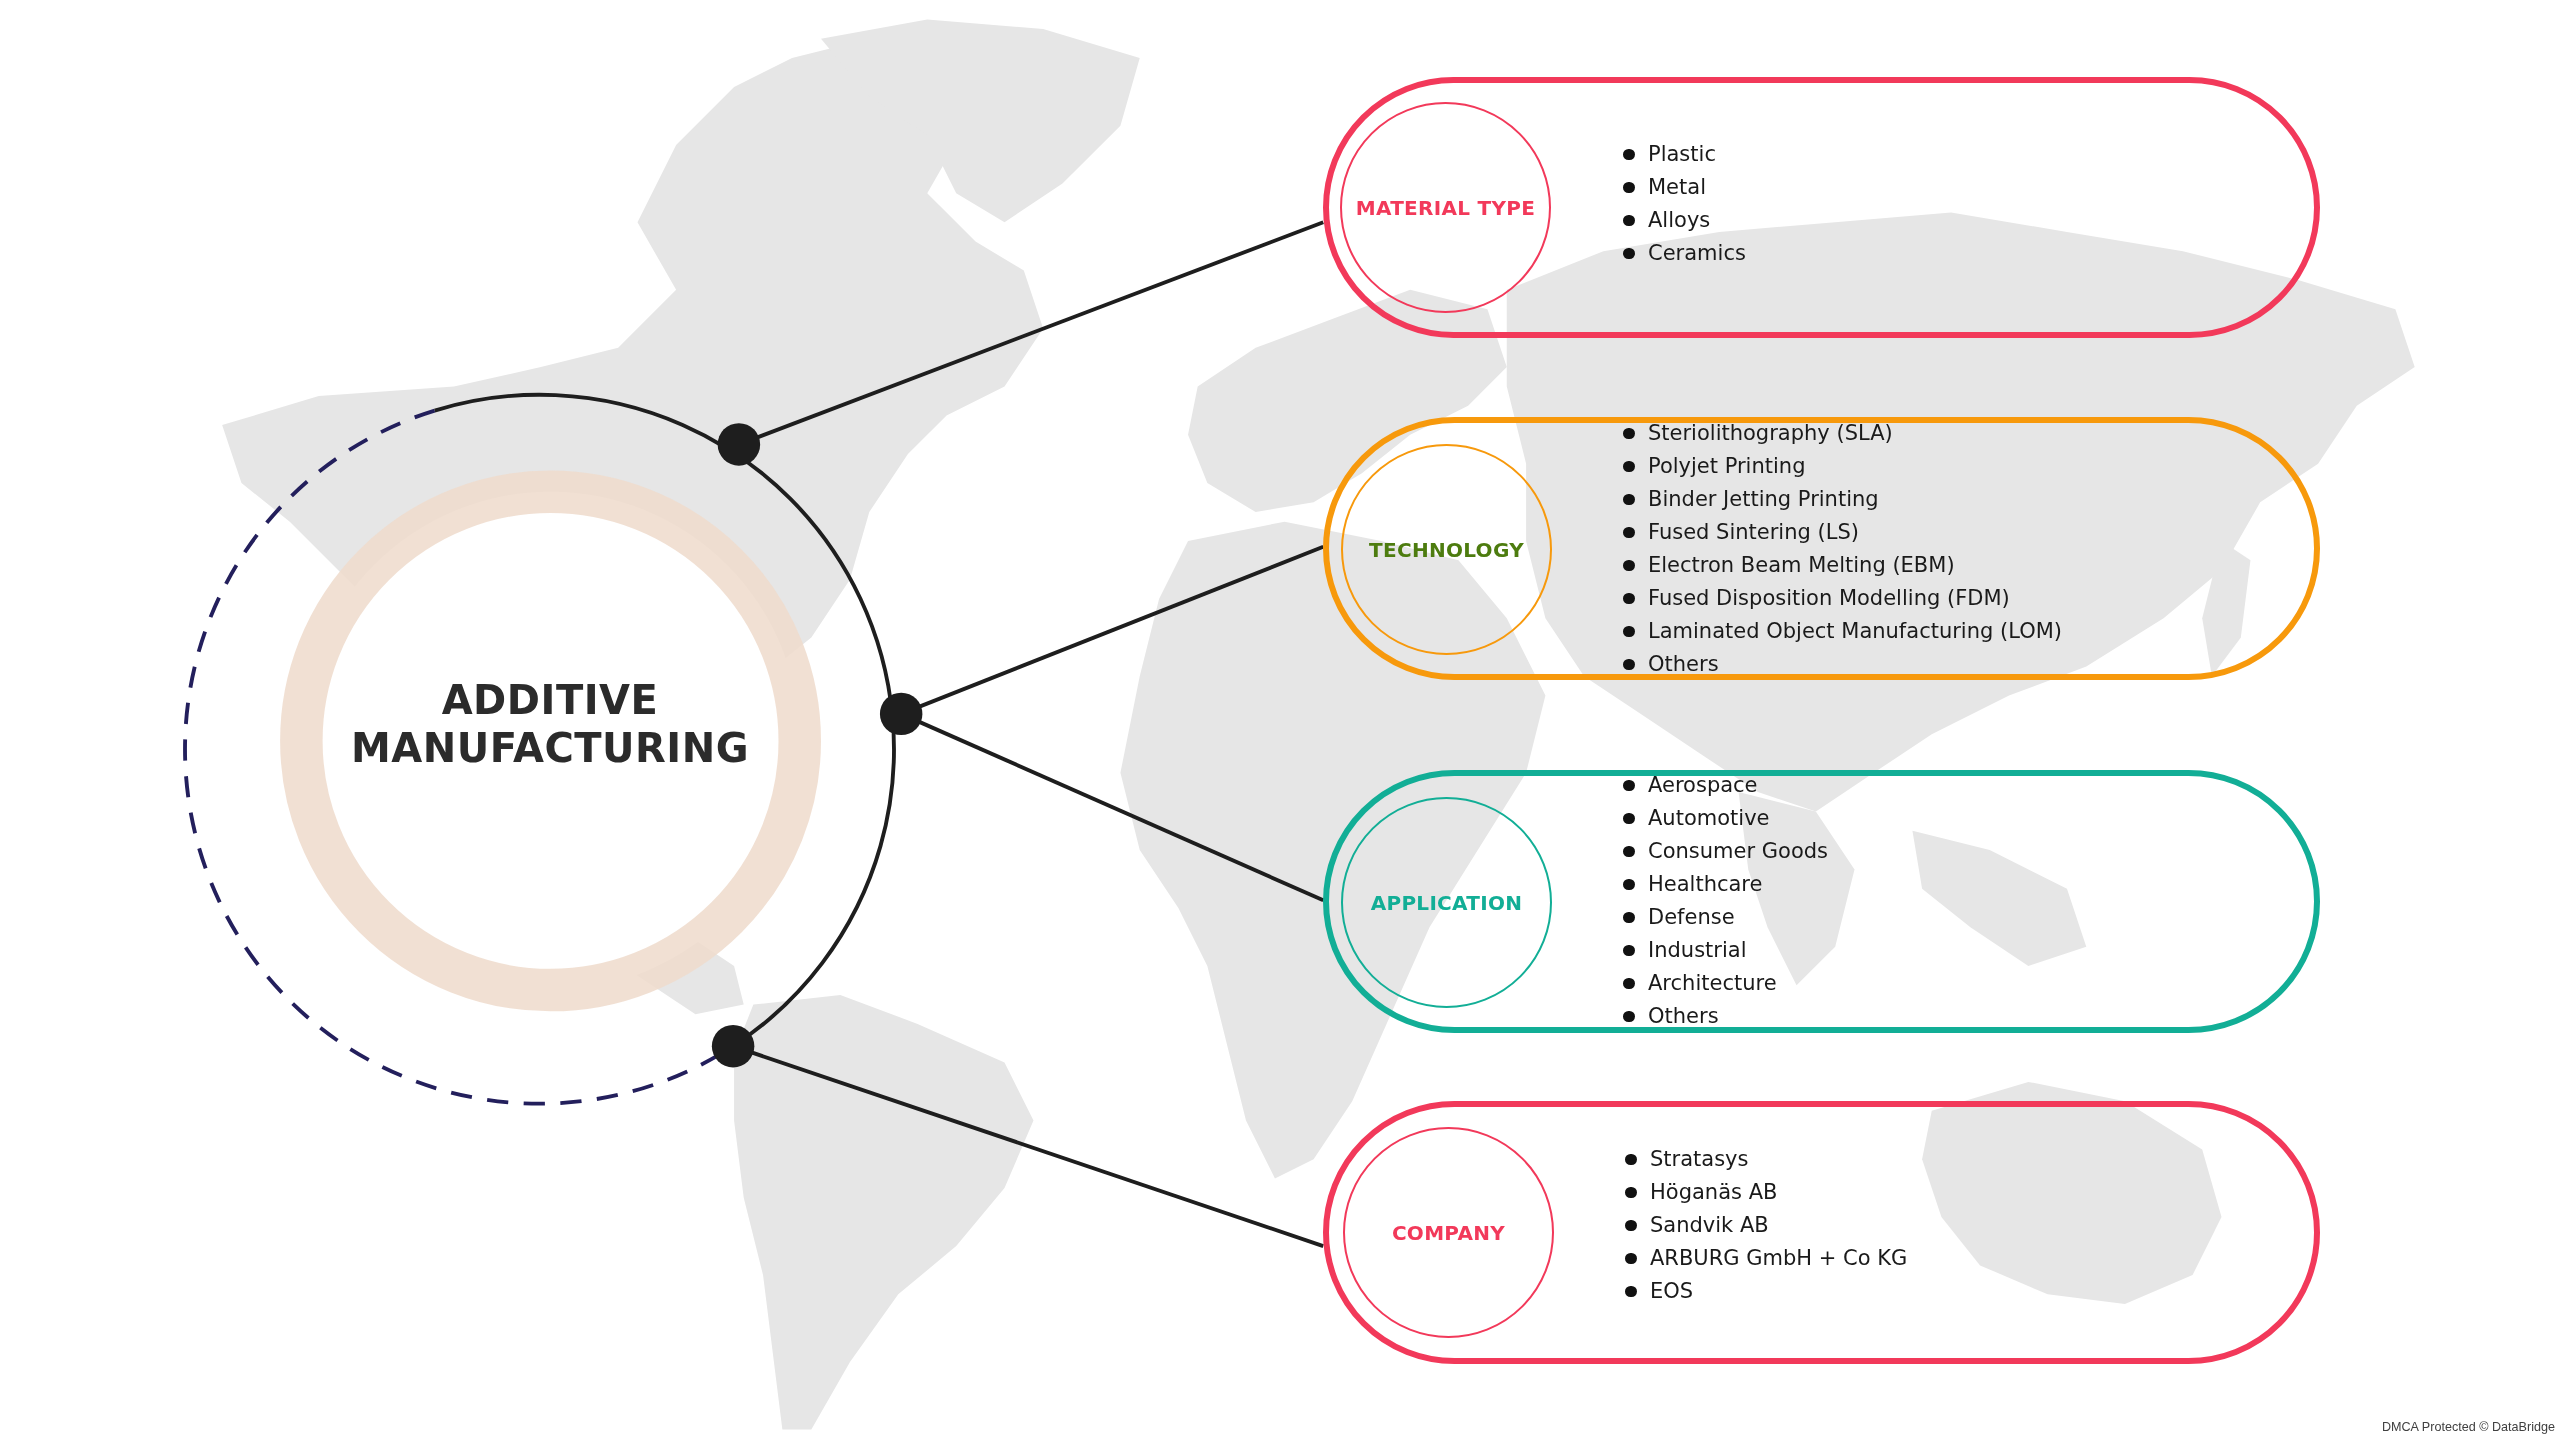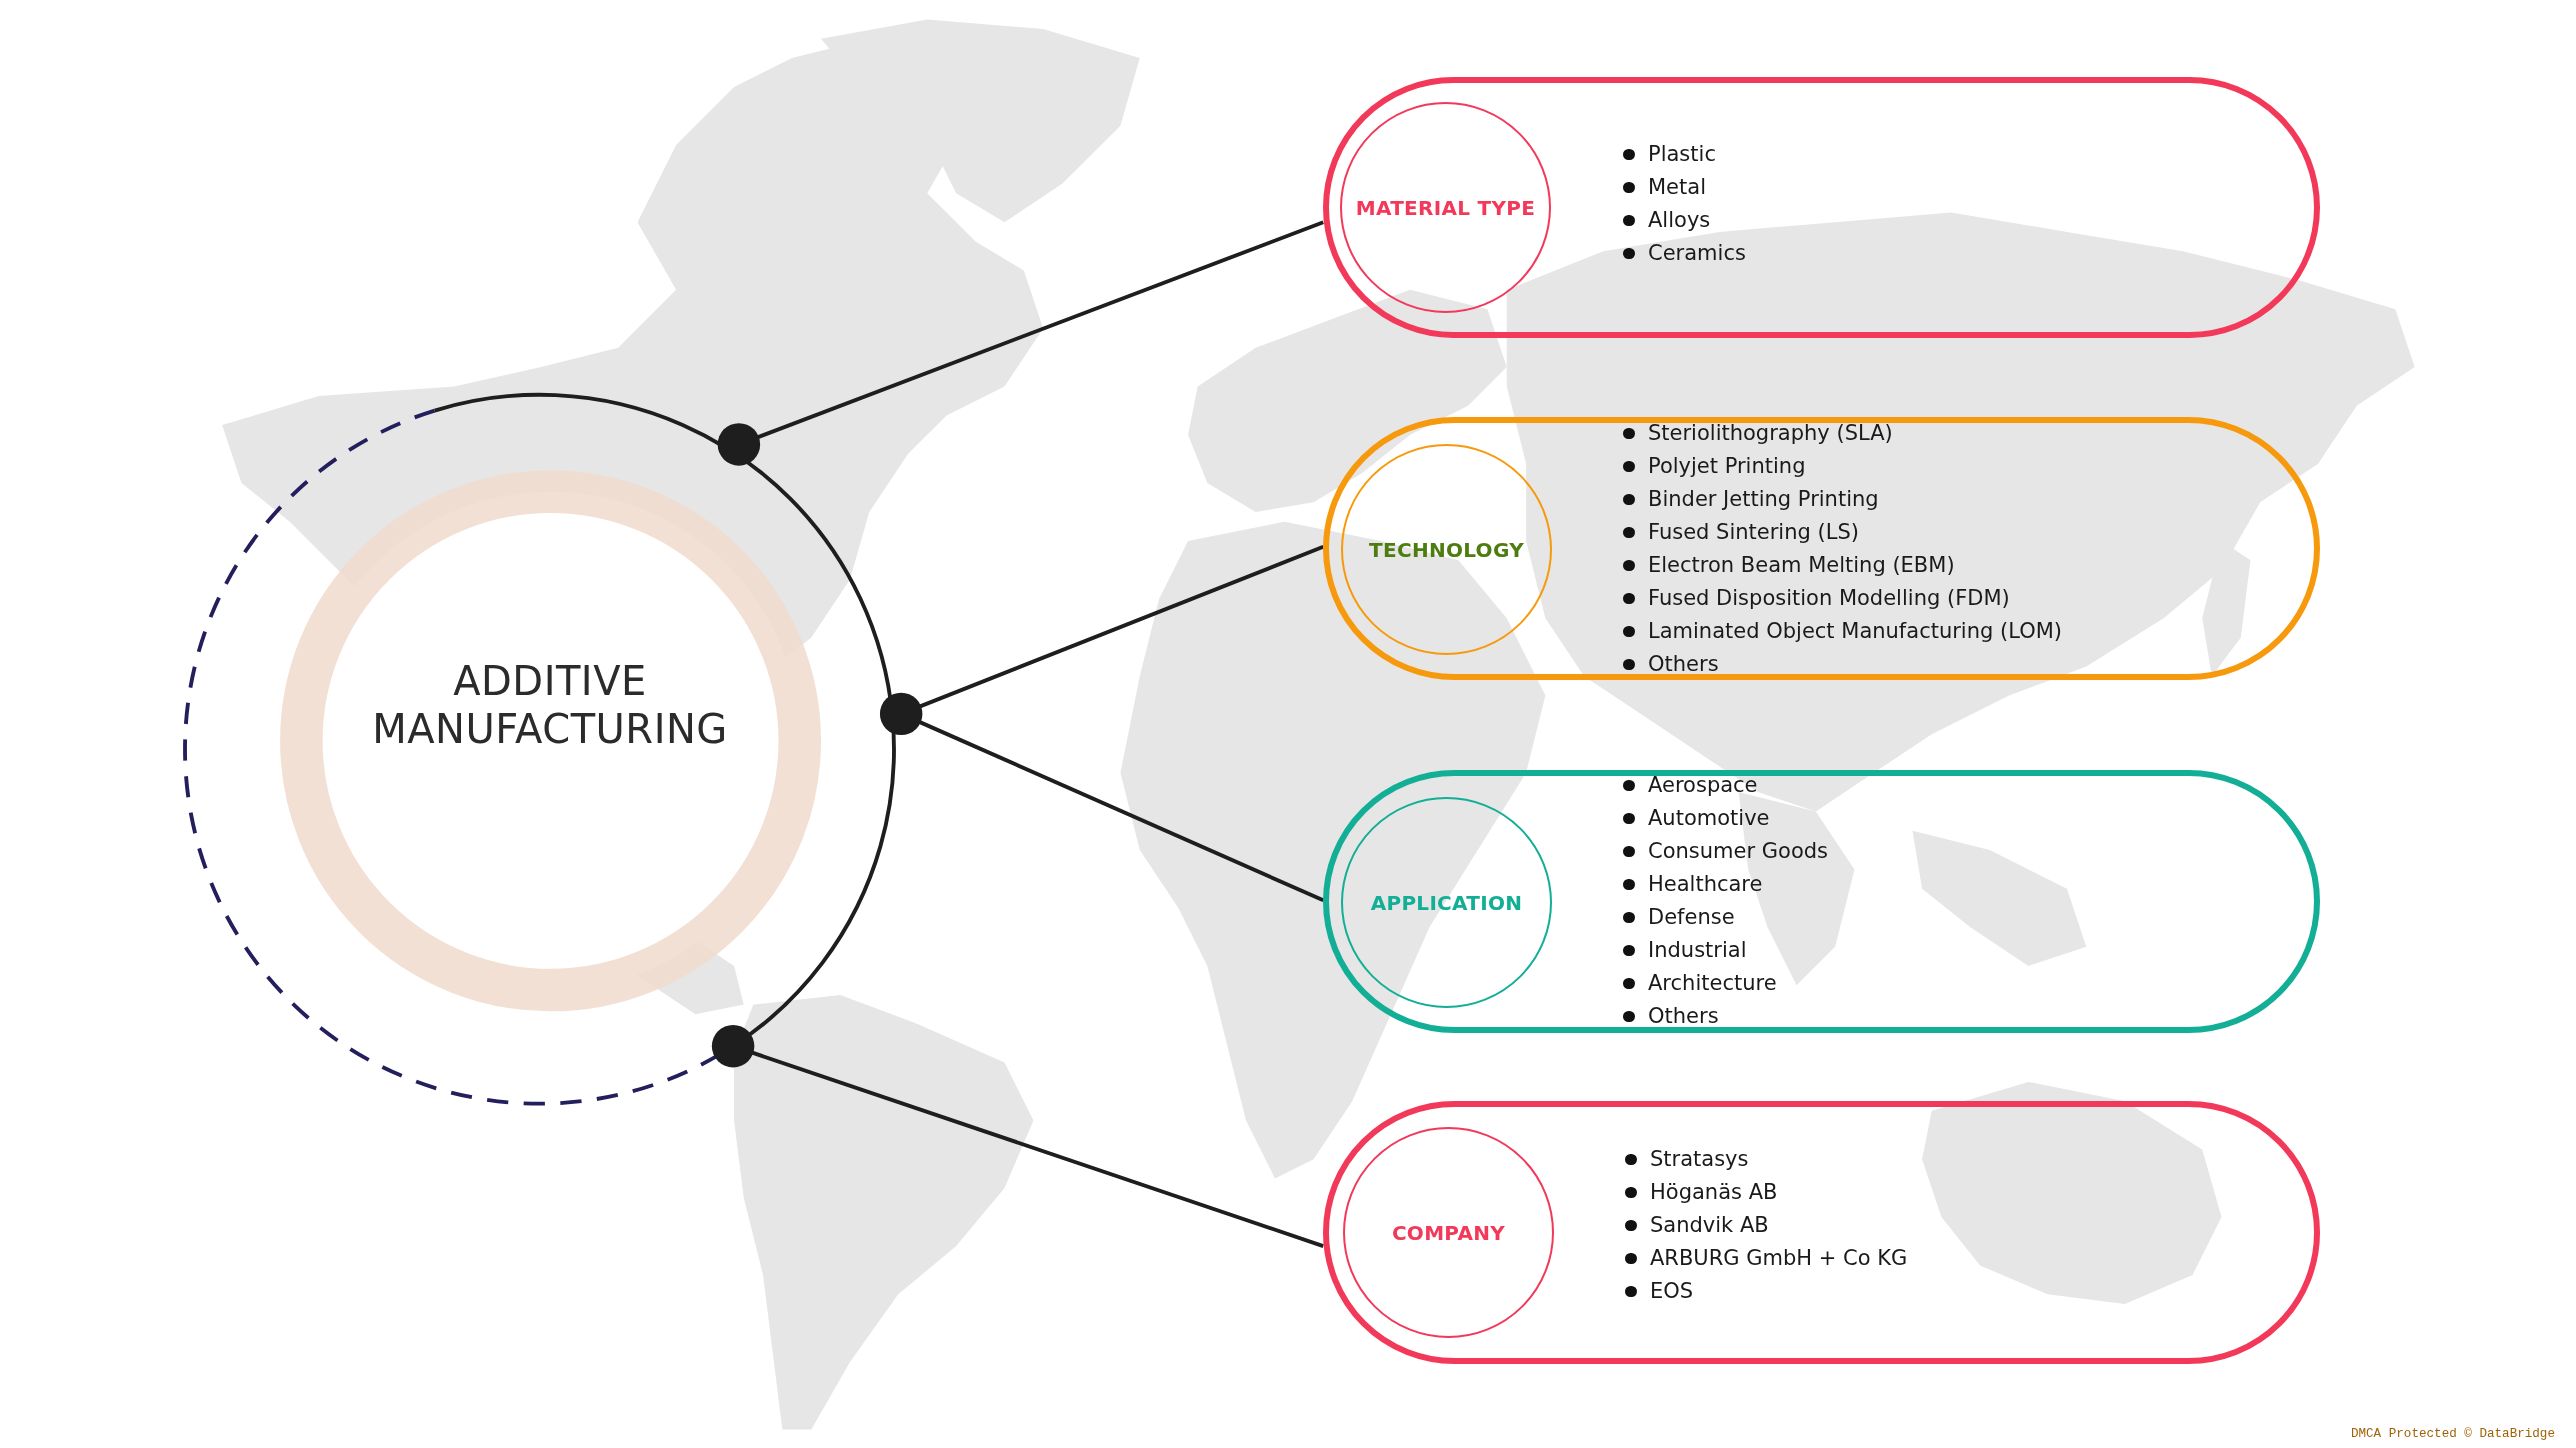--- a/index.html
+++ b/index.html
@@ -4,22 +4,22 @@
 <style>
   html, body { margin: 0; padding: 0; }
   body {
     width: 2576px; height: 1449px; position: relative; overflow: hidden;
     background: #ffffff;
     font-family: "Liberation Sans", "DejaVu Sans", sans-serif;
   }
   #bg-map { position: absolute; left: 0; top: 0; width: 2576px; height: 1449px; }
   #diagram { position: absolute; left: 0; top: 0; width: 2576px; height: 1449px; }
   .hub-title {
-    position: absolute; left: 328px; top: 657px; width: 444px;
-    text-align: center; color: #2b2b2b; font-weight: normal;
+    position: absolute; left: 328px; top: 676px; width: 444px;
+    text-align: center; color: #2b2b2b; font-weight: bold;
     font-size: 40px; line-height: 48px; letter-spacing: 0.5px;
     font-family: "DejaVu Sans", sans-serif;
   }
   .hub-title span { display: block; }
   .capsule {
     position: absolute; box-sizing: border-box;
     border-width: 6.8px; border-style: solid; border-radius: 135px;
   }
   .seg-circle {
     position: absolute; box-sizing: border-box; border-radius: 50%;
@@ -34,22 +34,22 @@
   .items li {
     position: relative; padding-left: 25px; height: 33px; line-height: 33px;
     font-size: 21px; color: #1a1a1a; white-space: nowrap;
     font-family: "DejaVu Sans", sans-serif;
   }
   .items li .bullet {
     position: absolute; left: 0; top: 10.6px; width: 11.6px; height: 11.6px;
     border-radius: 50%; background: #111;
   }
   .watermark {
-    position: absolute; right: 21px; bottom: 8px; font-size: 12.6px; color: #a16207;
-    font-family: Liberation Mono, monospace;
+    position: absolute; right: 21px; bottom: 15px; font-size: 12.6px; color: #404040;
+    font-family: Liberation Sans, sans-serif;
   }
 </style>
 </head>
 <body>
 
 <svg id="bg-map" viewBox="0 0 2667 1500" xmlns="http://www.w3.org/2000/svg">
   <g fill="#e6e6e6">
 
     <path d="M230 440 L330 410 L470 400 L560 380 L640 360 L700 300 L660 230 L700 150 L760 90 L820 60 L900 40 L980 60 L1000 130 L960 200 L1010 250 L1060 280 L1080 340 L1040 400 L980 430 L940 470 L900 530 L880 600 L840 660 L790 700 L760 760 L720 800 L690 860 L660 900 L700 960 L760 1000 L770 1040 L720 1050 L660 1010 L610 960 L570 910 L530 860 L490 800 L470 740 L440 690 L400 640 L350 590 L300 540 L250 500 Z"></path>
 

